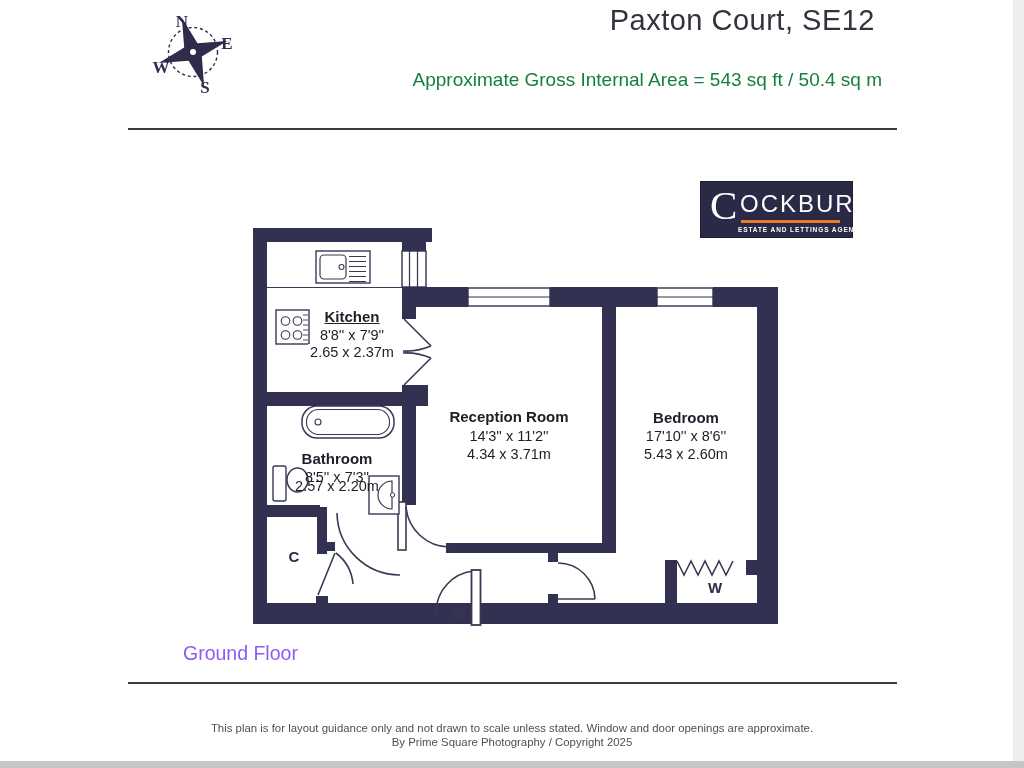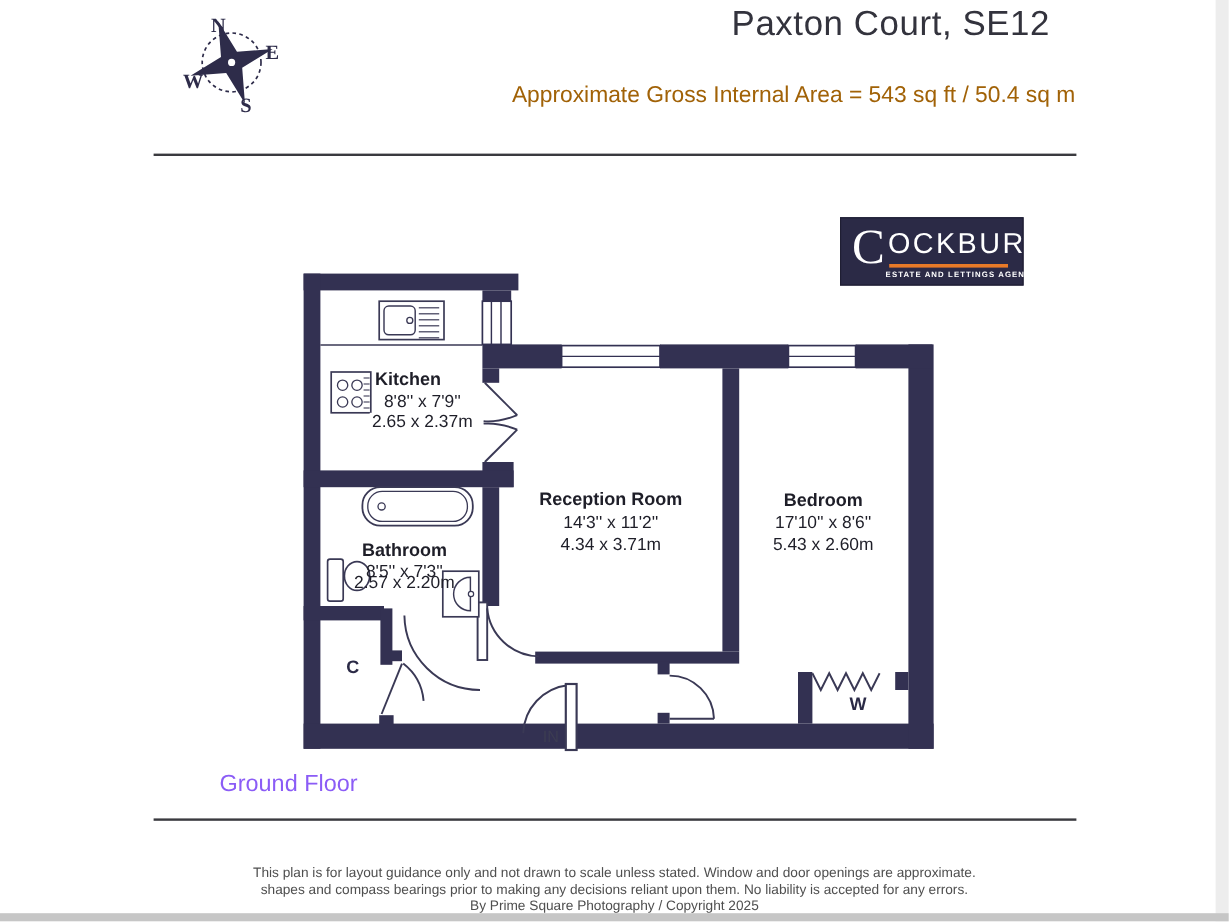--- a/index.html
+++ b/index.html
@@ -1,20 +1,20 @@
 <!DOCTYPE html>
 <html><head>
 <meta charset="utf-8">
 <style>
   html,body{margin:0;padding:0;}
   body{font-family:"Liberation Sans",sans-serif;background:#ffffff;}
   #page{position:relative;width:1024px;height:768px;background:#ffffff;overflow:hidden;}
   .abs{position:absolute;}
   .hdr-title{top:4px;right:149px;font-size:29px;color:#33333d;letter-spacing:0.5px;white-space:nowrap;}
-  .hdr-sub{top:69px;right:128px;font-size:19px;color:#a16207;white-space:nowrap;}
+  .hdr-sub{top:69px;right:142px;font-size:19px;color:#15803d;white-space:nowrap;}
   .rule{height:2px;background:#3a3a3f;}
   .rule-top{left:128px;top:128px;width:769px;}
   .rule-bottom{left:128px;top:682px;width:769px;}
   .logo{left:700px;top:181px;width:151px;height:55px;background:#2b2a46;border:1px solid #1f1e33;}
   .logo-c{position:absolute;left:9px;top:3px;font-family:"Liberation Serif",serif;font-size:41px;line-height:1;color:#ffffff;}
   .logo-rest{position:absolute;left:39px;top:10px;font-family:Liberation Sans, sans-serif;font-size:24px;line-height:1;letter-spacing:2px;color:#ffffff;}
   .logo-line{position:absolute;left:40px;top:38px;width:99px;height:3px;background:#e87a28;}
   .logo-tag{position:absolute;left:37px;top:44px;font-size:6.5px;letter-spacing:0.9px;color:#ffffff;white-space:nowrap;font-weight:bold;}
   .room-label{transform:translateX(-50%);white-space:nowrap;text-align:center;color:#1e1e28;background:#ffffff;padding:0 2px;line-height:17px;}
   .room-name{font-weight:bold;font-size:15px;}
@@ -165,21 +165,21 @@
       </g>
       <g>
         <rect x="369" y="476" width="30" height="38" stroke-width="1.4"></rect>
         <path d="M 392 481 A 13.5 13.5 0 0 0 392 509 Z" stroke-width="1.2"></path>
         <circle cx="392.5" cy="495" r="2.2" stroke-width="1"></circle>
       </g>
       <polyline fill="none" stroke-width="1.6" points="677,561 684,575 691,561 698,575 705,561 712,575 719,561 726,575 733,561"></polyline>
     </g>
   </svg>
 
-  <div class="abs room-label room-name" style="left:340px;top:308px;">Kitchen</div>
+  <div class="abs room-label room-name" style="left:352px;top:308px;text-decoration:underline;">Kitchen</div>
   <div class="abs room-label room-dim" style="left:352px;top:327px;">8'8'' x 7'9''</div>
   <div class="abs room-label room-dim" style="left:352px;top:344px;">2.65 x 2.37m</div>
 
   <div class="abs room-label room-name" style="left:509px;top:408px;">Reception Room</div>
   <div class="abs room-label room-dim" style="left:509px;top:428px;">14'3'' x 11'2''</div>
   <div class="abs room-label room-dim" style="left:509px;top:446px;">4.34 x 3.71m</div>
 
   <div class="abs room-label room-name" style="left:686px;top:409px;">Bedroom</div>
   <div class="abs room-label room-dim" style="left:686px;top:428px;">17'10'' x 8'6''</div>
   <div class="abs room-label room-dim" style="left:686px;top:446px;">5.43 x 2.60m</div>
@@ -189,19 +189,18 @@
   <div class="abs room-label room-dim" style="left:337px;top:478px;background:transparent;">2.57 x 2.20m</div>
 
   <div class="abs marker" style="left:294px;top:548px;">C</div>
   <div class="abs marker" style="left:715px;top:579px;">W</div>
   <div class="abs in-label" style="left:459px;top:606px;">IN</div>
 
   <div class="abs floor-label">Ground Floor</div>
   <div class="abs rule rule-bottom"></div>
   <div class="abs disclaimer">
     <div>This plan is for layout guidance only and not drawn to scale unless stated. Window and door openings are approximate.</div>
-    <div>shapes and compass bearings prior to making any decisions reliant upon them. No liability is accepted for any errors.</div>
     <div>By Prime Square Photography / Copyright 2025</div>
   </div>
 
   <div class="abs edge-right"></div>
   <div class="abs edge-bottom"></div>
 </div>
 
 </body></html>

